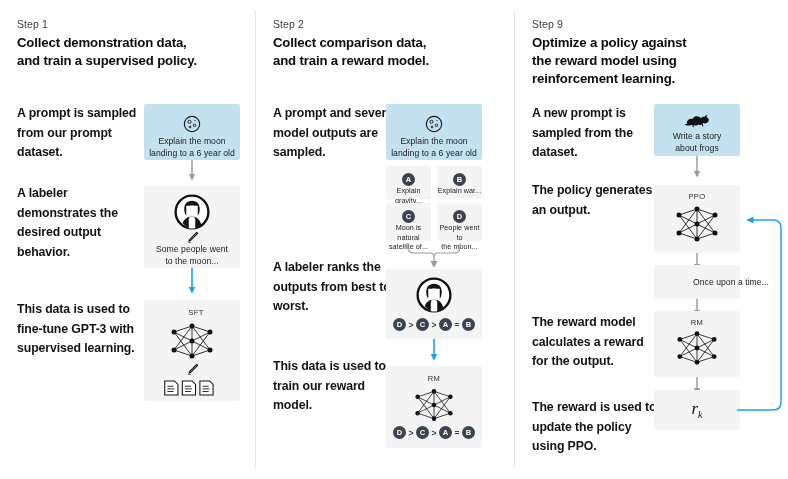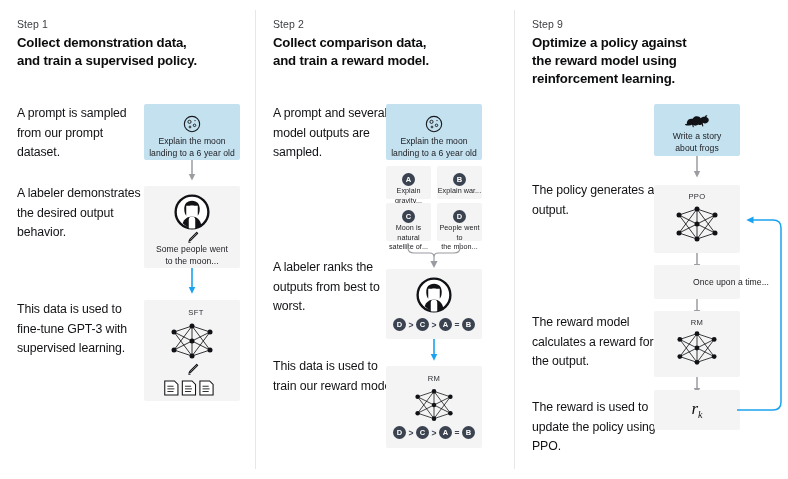--- a/index.html
+++ b/index.html
@@ -32,21 +32,21 @@
   .step-title{
     position:absolute;left:17px;top:34px;
     font-size:13.2px;font-weight:bold;line-height:18px;
     color:#0b0c0e;letter-spacing:-.15px;width:230px;
   }
 
   
   .narr{
     position:absolute;left:17px;
     font-size:12.3px;line-height:19.5px;color:#121316;
-    width:130px;letter-spacing:-.1px;
+    width:130px;letter-spacing:-.1px;font-weight:bold;
   }
 
   
   .card{
     position:absolute;border-radius:2px;box-sizing:border-box;
   }
   .card.grey{background:#f4f4f5;}
   .card.blue{background:#c4e1f0;}
   .card-cap{
     text-align:center;font-size:8.6px;line-height:11.5px;color:#1b1c1f;
@@ -329,20 +329,23 @@
     </div>
   </div>
 
   <div class="col" id="col3">
 
     <div class="step-label">Step 9</div>
     <div class="step-title" style="white-space:pre-line;">Optimize a policy against
 the reward model using
 reinforcement learning.</div>
 
+    <div class="narr" style="top:104px;">A new prompt
+is sampled from
+the dataset.</div>
     <div class="narr" style="top:181px;">The policy
 generates
 an output.</div>
     <div class="narr" style="top:313px;">The reward model
 calculates a
 reward for
 the output.</div>
     <div class="narr" style="top:398px;">The reward is
 used to update
 the policy

